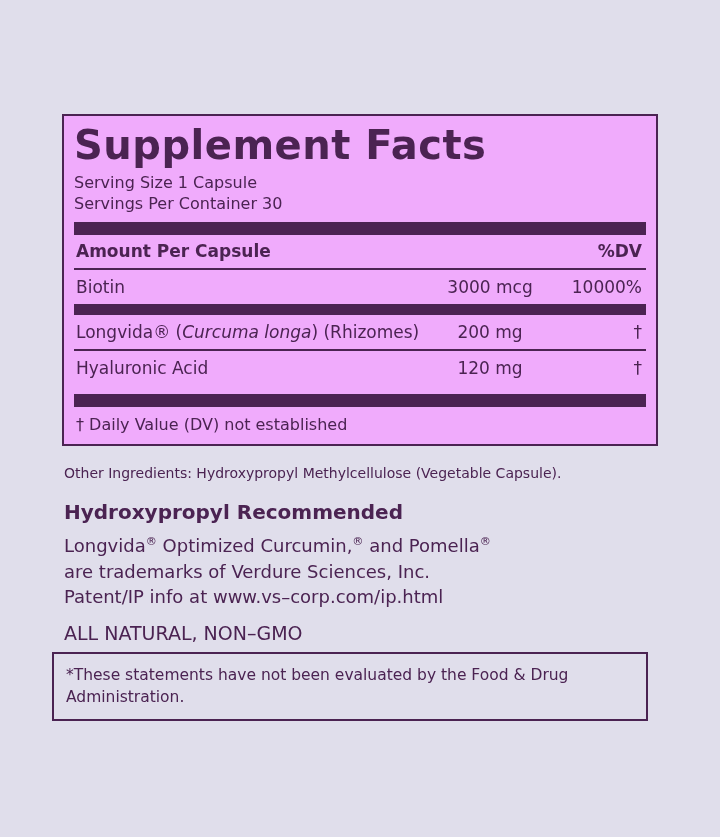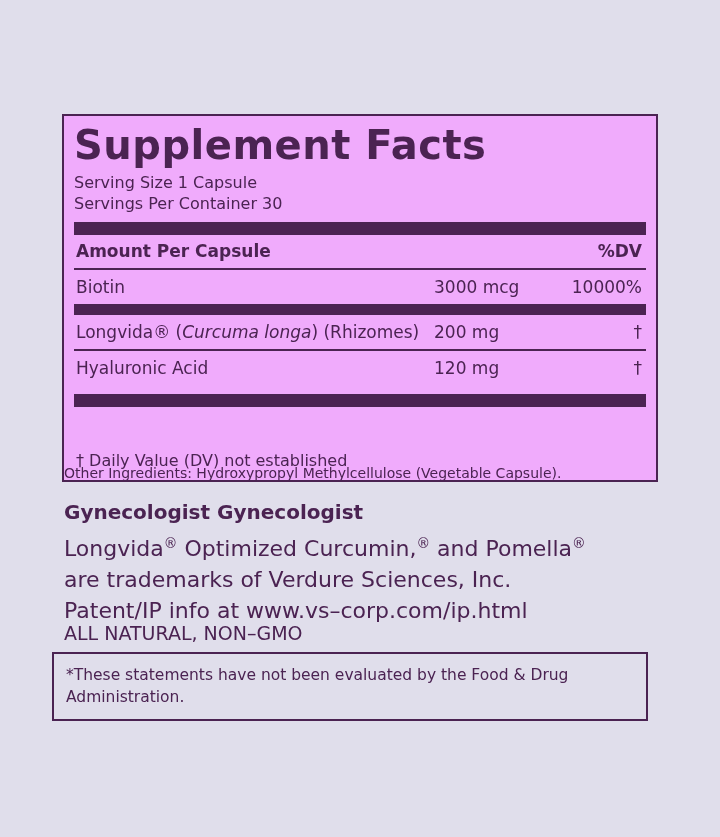--- a/index.html
+++ b/index.html
@@ -71,21 +71,21 @@
     padding: 7px 0 7px 0;
     color: #4b2352;
   }
   .row .nm {
     flex: 1 1 auto;
     padding-left: 2px;
     white-space: nowrap;
   }
   .row .amt {
     flex: 0 0 auto;
-    text-align: left;
+    text-align: center;
     width: 112px;
     padding-right: 10px;
   }
   .row .dv {
     flex: 0 0 auto;
     text-align: right;
     width: 86px;
     padding-right: 4px;
   }
   .row.header {
@@ -95,21 +95,20 @@
   .row.header .dv {
     font-weight: bold;
   }
   .ital {
     font-style: italic;
   }
   .dagger-note {
     font-size: 16px;
     padding: 8px 0 2px 2px;
     color: #4b2352;
-    margin-top: 36px;
   }
 
   
   .other-ing {
     position: absolute;
     left: 64px;
     top: 464px;
     width: 610px;
     font-size: 14px;
     color: #4b2352;
@@ -123,21 +122,21 @@
     font-size: 20px;
     font-weight: bold;
     color: #4b2352;
   }
 
   .tm-block {
     position: absolute;
     left: 64px;
     top: 533px;
     width: 600px;
-    font-size: 22px;
+    font-size: 18px;
     line-height: 1.42;
     color: #4b2352;
   }
   .tm-block sup {
     font-size: 0.62em;
     vertical-align: super;
     line-height: 0;
   }
 
   .allnat {
@@ -208,21 +207,21 @@
       <span class="dv">†</span>
     </div>
 
     <div class="rule-thick"></div>
 
     <div class="dagger-note">† Daily Value (DV) not established</div>
   </div>
 
   <div class="other-ing">Other Ingredients: Hydroxypropyl Methylcellulose (Vegetable Capsule).</div>
 
-  <div class="gyn">Gynecologist Gynecologist</div>
+  <div class="gyn">Hydroxypropyl Recommended</div>
 
   <div class="tm-block">
     <div><span>Longvida</span><sup>®</sup><span> Optimized Curcumin,</span><sup>®</sup><span> and Pomella</span><sup>®</sup></div>
     <div>are trademarks of Verdure Sciences, Inc.</div>
     <div>Patent/IP info at www.vs–corp.com/ip.html</div>
   </div>
 
   <div class="allnat">ALL NATURAL, NON–GMO</div>
 
   <div class="disclaimer">

